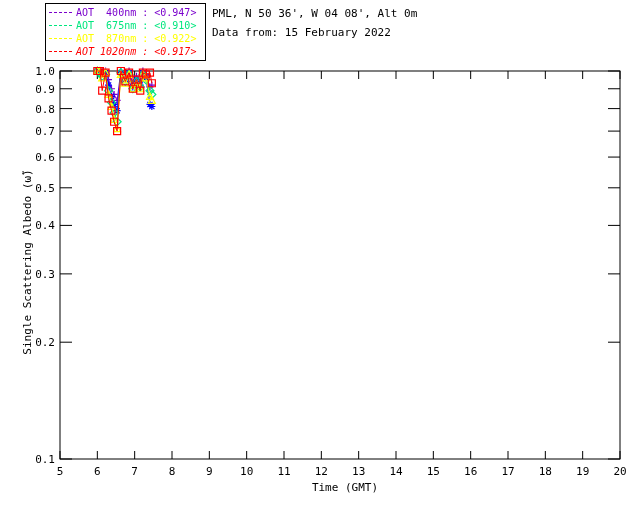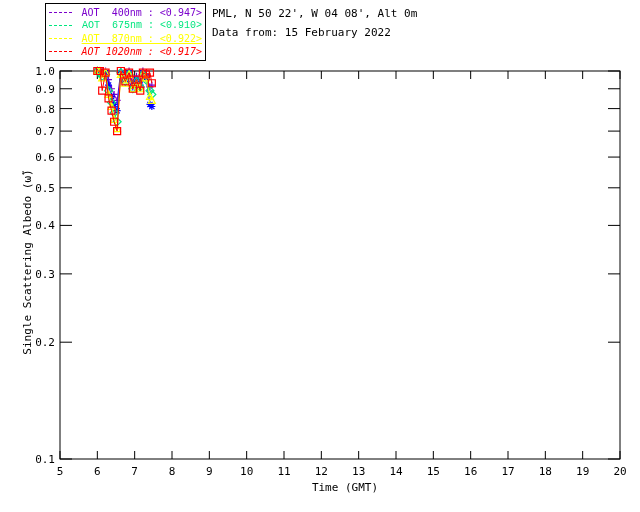--- a/index.html
+++ b/index.html
@@ -4,54 +4,54 @@
 <style>
   html,body{margin:0;padding:0;background:#fff;}
   #root{position:relative;width:640px;height:512px;background:#fff;overflow:hidden;
         font-family:"DejaVu Sans Mono",monospace;}
   svg text{font-family:"DejaVu Sans Mono",monospace;font-size:11px;fill:#000;}
   .frame{fill:none;stroke:#000;stroke-width:1;}
   .axis-label{font-size:11px;}
   .legend{position:absolute;left:45px;top:3px;width:161px;height:58px;border:1px solid #000;
           background:#fff;display:flex;flex-direction:column;justify-content:space-around;
           padding:2px 3px;box-sizing:border-box;z-index:2;}
-  .legend-row{display:flex;align-items:center;gap:4px;line-height:10px;justify-content:space-between;}
+  .legend-row{display:flex;align-items:center;gap:4px;line-height:10px;}
   .legend-dash{width:23px;height:0;border-top:1px dashed currentColor;flex:none;}
   .legend-label{font-size:10px;white-space:pre;}
   .header{position:absolute;left:212px;top:7px;color:#000;z-index:2;}
   .header-line{font-size:11px;margin-bottom:6px;white-space:pre;}
 </style>
 </head>
 <body>
 
 <div id="root">
 
   
   <div class="legend">
     <div class="legend-row" style="color: rgb(122, 0, 204);">
       <span class="legend-dash"></span>
       <span class="legend-label">AOT  400nm : &lt;0.947&gt;</span>
     </div>
-    <div class="legend-row" style="color: rgb(0, 230, 126); font-family: Liberation Mono, monospace;">
+    <div class="legend-row" style="color: rgb(0, 230, 126);">
       <span class="legend-dash"></span>
       <span class="legend-label">AOT  675nm : &lt;0.910&gt;</span>
     </div>
-    <div class="legend-row" style="color: rgb(255, 255, 0); text-decoration: underline;">
+    <div class="legend-row" style="color: rgb(255, 255, 0);">
       <span class="legend-dash"></span>
       <span class="legend-label">AOT  870nm : &lt;0.922&gt;</span>
     </div>
     <div class="legend-row" style="color: rgb(255, 0, 0); font-style: italic;">
       <span class="legend-dash"></span>
       <span class="legend-label">AOT 1020nm : &lt;0.917&gt;</span>
     </div>
   </div>
 
   
   <div class="header">
-    <div class="header-line">PML, N 50 22', W 04 08', Alt 0m</div>
+    <div class="header-line">PML, N 50 36', W 04 08', Alt 0m</div>
     <div class="header-line">Data from: 15 February 2022</div>
   </div>
 
   
   <svg id="plot-svg" width="640" height="512">
     <rect x="60" y="71" width="560" height="388" class="frame"></rect>
     <g id="axes-layer">
         <line x1="60" y1="459" x2="60" y2="451" stroke="#000"></line>
         <line x1="60" y1="71" x2="60" y2="79" stroke="#000"></line>
         <text x="60" y="475" text-anchor="middle">5</text>

